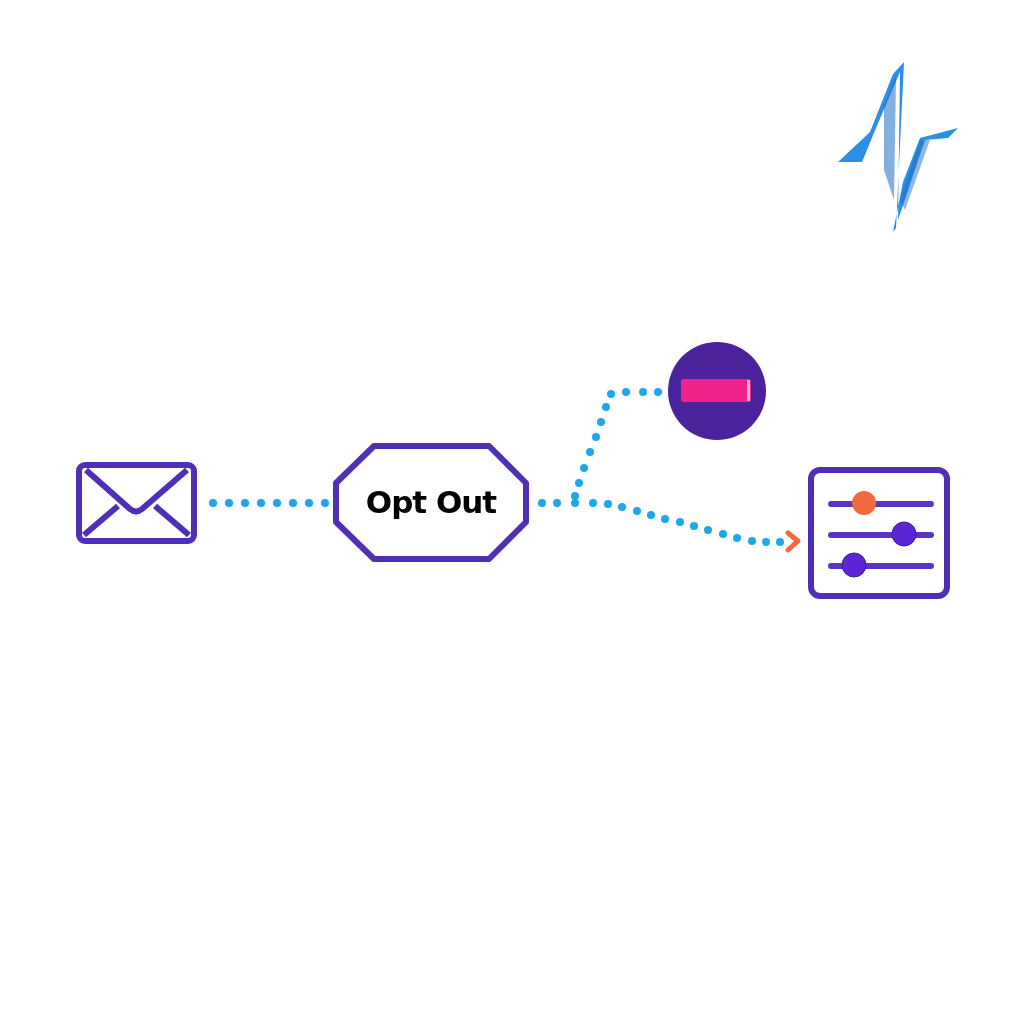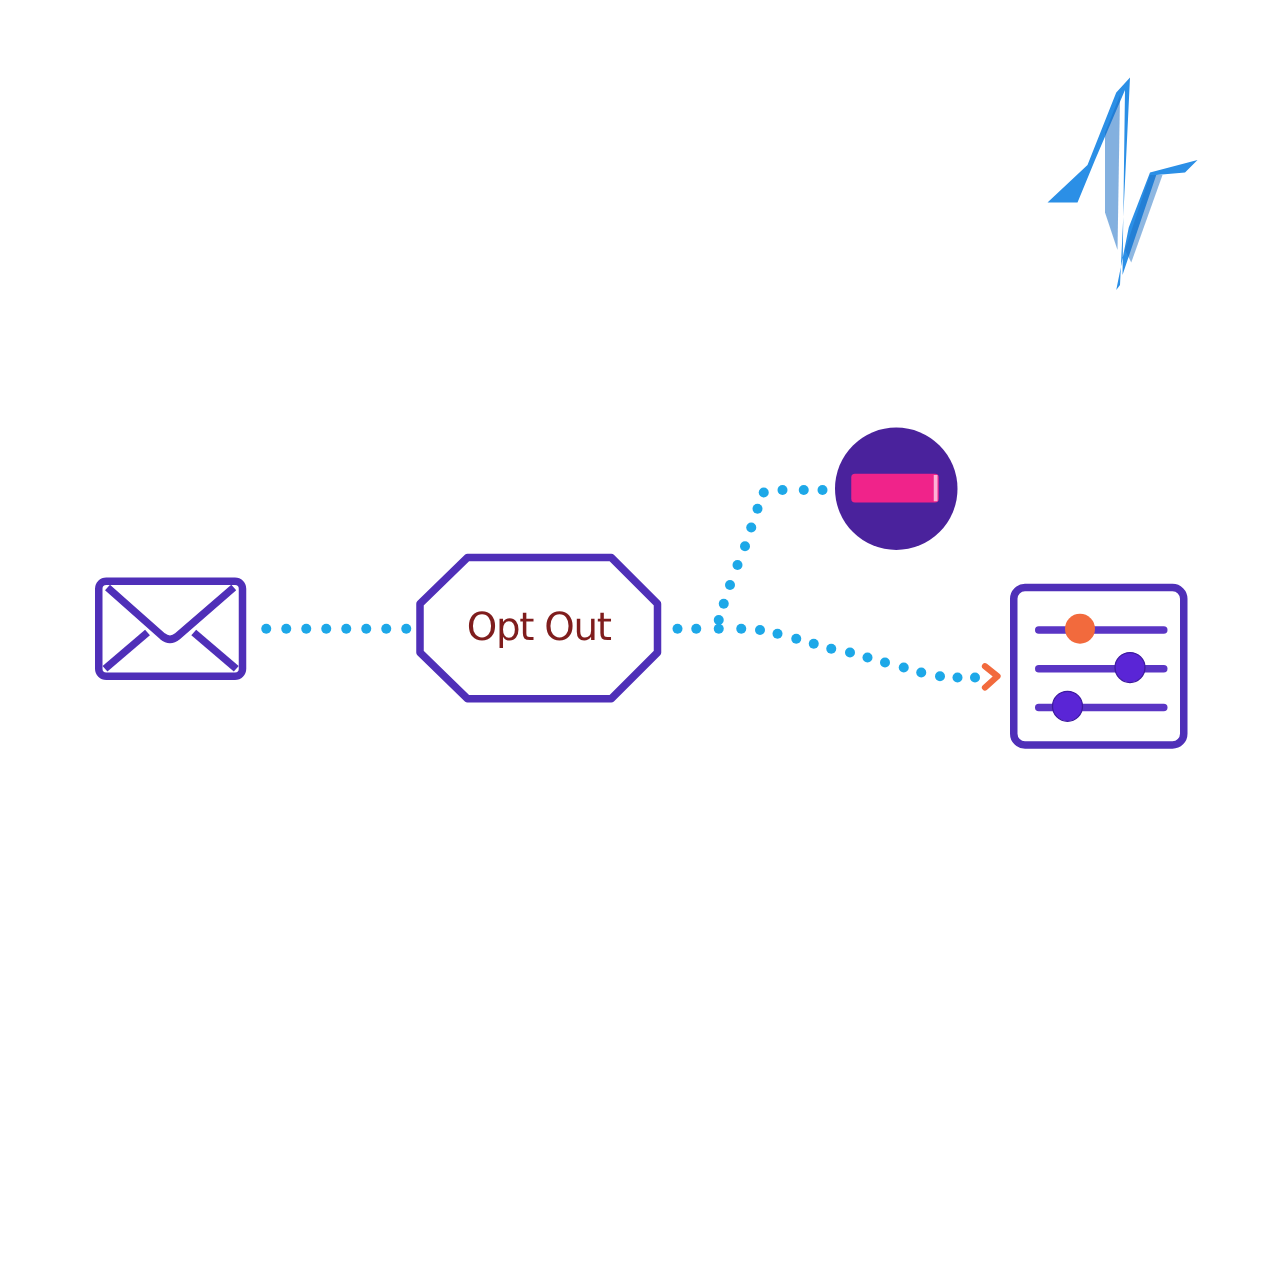--- a/index.html
+++ b/index.html
@@ -1,22 +1,22 @@
 <!DOCTYPE html>
 <html><head>
   <meta charset="utf-8">
   <style>
     html, body { margin: 0; padding: 0; background: #ffffff; }
     body { width: 1024px; height: 1024px; position: relative; overflow: hidden; font-family: "DejaVu Sans", sans-serif; }
     .canvas { position: absolute; left: 0; top: 0; width: 1024px; height: 1024px; }
     .optout-label {
       position: absolute; left: 334px; top: 444px; width: 194px; height: 116px;
       display: flex; align-items: center; justify-content: center;
-      font-family: "DejaVu Sans", sans-serif; font-weight: normal; font-size: 31px;
-      color: #7f1d1d; letter-spacing: -1px;
+      font-family: "DejaVu Sans", sans-serif; font-weight: bold; font-size: 31px;
+      color: #000000; letter-spacing: -1px;
     }
   </style>
 </head>
 <body>
 
 <svg class="canvas" viewBox="0 0 1024 1024" xmlns="http://www.w3.org/2000/svg">
 
   <g>
     <polygon points="838,162 870,132 893,74 904,62 896,228 893,232 903,182 920,138 958,128 948,138 925,140 898,220 900,72 876,128 862,162" fill="#2b8fe6"></polygon>
     <polygon points="884,106 896,76 894,200 884,170" fill="#1e6fc4" opacity="0.55"></polygon>

